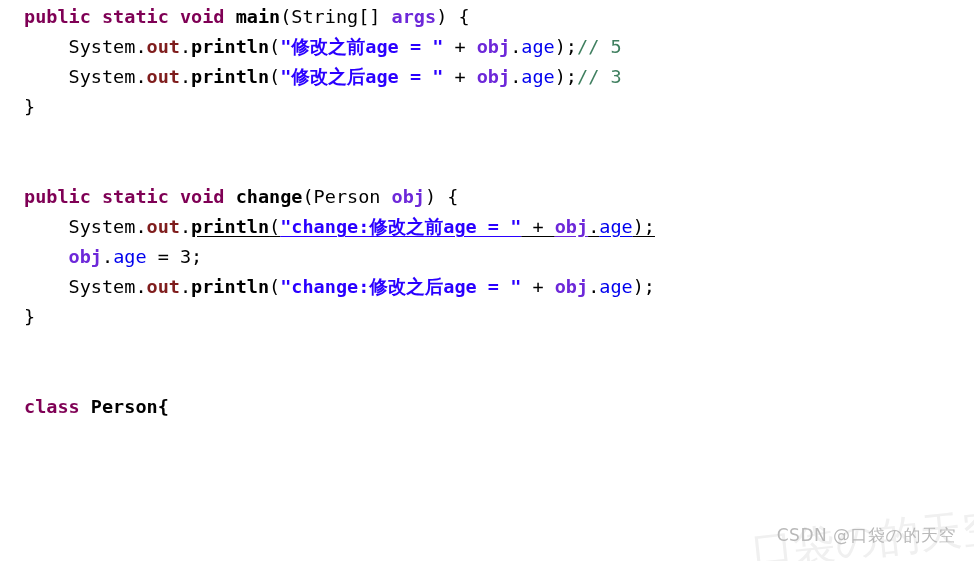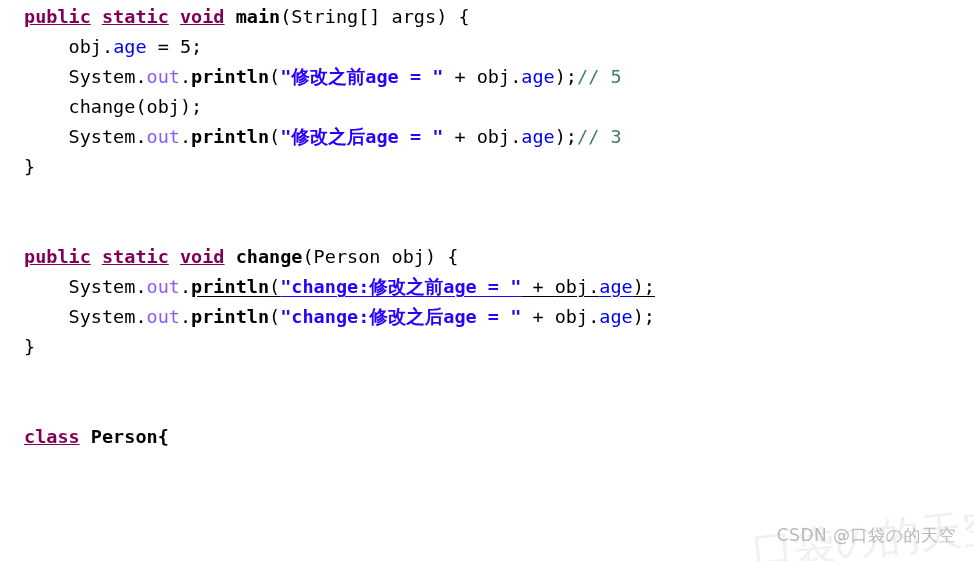--- a/index.html
+++ b/index.html
@@ -30,26 +30,26 @@
     font-size: 18.5px;
     letter-spacing: 0px;
     color: #000000;
   }
 
   .code-line.blank {
     height: 30px;
   }
 
   
-  .tok-kw       { color: #7f0055; font-weight: bold; text-decoration: underline; }   
+  .tok-kw       { color: #7f0055; font-weight: bold; }   
   .tok-plain    { color: #000000; }
   .tok-plainb   { color: #000000; font-weight: bold; }
-  .tok-var      { color: #000000; }                      
+  .tok-var      { color: #6d28d9; font-weight: bold; }                      
   .tok-field    { color: #0000ee; }                      
-  .tok-fieldb   { color: #8b5cf6; font-weight: normal; }   
+  .tok-fieldb   { color: #7f1d1d; font-weight: bold; }   
   .tok-str      { color: #2a00ff; font-weight: bold; }   
   .tok-cmt      { color: #3f7f5f; }
 
   .underlined { text-decoration: underline; text-underline-offset: 3px; }
 
   
   .prose-line {
     height: 30px;
     line-height: 30px;
     white-space: pre;
@@ -81,29 +81,28 @@
     white-space: nowrap;
     transform: rotate(-6deg);
     pointer-events: none;
   }
 </style>
 </head>
 <body>
 
 <div id="code-root">
     <div class="code-line"><span class="tok-kw">public</span><span class="tok-plain"> </span><span class="tok-kw">static</span><span class="tok-plain"> </span><span class="tok-kw">void</span><span class="tok-plain"> </span><span class="tok-plainb">main</span><span class="tok-plain">(</span><span class="tok-plain">String</span><span class="tok-plain">[] </span><span class="tok-var">args</span><span class="tok-plain">) {</span></div>
-    <div class="code-line"><span>    </span><span class="tok-var">obj</span><span class="tok-plain">.</span><span class="tok-field">age</span><span class="tok-plain"> = </span><span class="tok-plain">5</span><span class="tok-plain">;</span></div>
     <div class="code-line"><span>    </span><span class="tok-plain">System</span><span class="tok-plain">.</span><span class="tok-fieldb">out</span><span class="tok-plain">.</span><span class="tok-plainb">println</span><span class="tok-plain">(</span><span class="tok-str">"修改之前age = "</span><span class="tok-plain"> + </span><span class="tok-var">obj</span><span class="tok-plain">.</span><span class="tok-field">age</span><span class="tok-plain">);</span><span class="tok-cmt">// 5</span></div>
-    <div class="code-line"><span>    </span><span class="tok-plain">change</span><span class="tok-plain">(</span><span class="tok-var">obj</span><span class="tok-plain">);</span></div>
     <div class="code-line"><span>    </span><span class="tok-plain">System</span><span class="tok-plain">.</span><span class="tok-fieldb">out</span><span class="tok-plain">.</span><span class="tok-plainb">println</span><span class="tok-plain">(</span><span class="tok-str">"修改之后age = "</span><span class="tok-plain"> + </span><span class="tok-var">obj</span><span class="tok-plain">.</span><span class="tok-field">age</span><span class="tok-plain">);</span><span class="tok-cmt">// 3</span></div>
     <div class="code-line"><span class="tok-plain">}</span></div>
     <div class="code-line blank">&nbsp;</div>
     <div class="code-line blank">&nbsp;</div>
     <div class="code-line"><span class="tok-kw">public</span><span class="tok-plain"> </span><span class="tok-kw">static</span><span class="tok-plain"> </span><span class="tok-kw">void</span><span class="tok-plain"> </span><span class="tok-plainb">change</span><span class="tok-plain">(</span><span class="tok-plain">Person</span><span class="tok-plain"> </span><span class="tok-var">obj</span><span class="tok-plain">) {</span></div>
     <div class="code-line"><span>    </span><span class="tok-plain">System</span><span class="tok-plain">.</span><span class="tok-fieldb">out</span><span class="tok-plain">.</span><span class="tok-plainb underlined">println</span><span class="tok-plain underlined">(</span><span class="tok-str underlined">"change:修改之前age = "</span><span class="tok-plain underlined"> + </span><span class="tok-var underlined">obj</span><span class="tok-plain underlined">.</span><span class="tok-field underlined">age</span><span class="tok-plain underlined">);</span></div>
+    <div class="code-line"><span>    </span><span class="tok-var">obj</span><span class="tok-plain">.</span><span class="tok-field">age</span><span class="tok-plain"> = </span><span class="tok-plain">3</span><span class="tok-plain">;</span></div>
     <div class="code-line"><span>    </span><span class="tok-plain">System</span><span class="tok-plain">.</span><span class="tok-fieldb">out</span><span class="tok-plain">.</span><span class="tok-plainb">println</span><span class="tok-plain">(</span><span class="tok-str">"change:修改之后age = "</span><span class="tok-plain"> + </span><span class="tok-var">obj</span><span class="tok-plain">.</span><span class="tok-field">age</span><span class="tok-plain">);</span></div>
     <div class="code-line"><span class="tok-plain">}</span></div>
     <div class="code-line blank">&nbsp;</div>
     <div class="code-line blank">&nbsp;</div>
     <div class="code-line"><span class="tok-kw">class</span><span class="tok-plain"> </span><span class="tok-plainb">Person</span><span class="tok-plainb">{</span></div>
   </div>
 
 <div id="watermark-large">口袋の的天空</div>
 <div id="watermark-small">CSDN @口袋の的天空</div>
 

